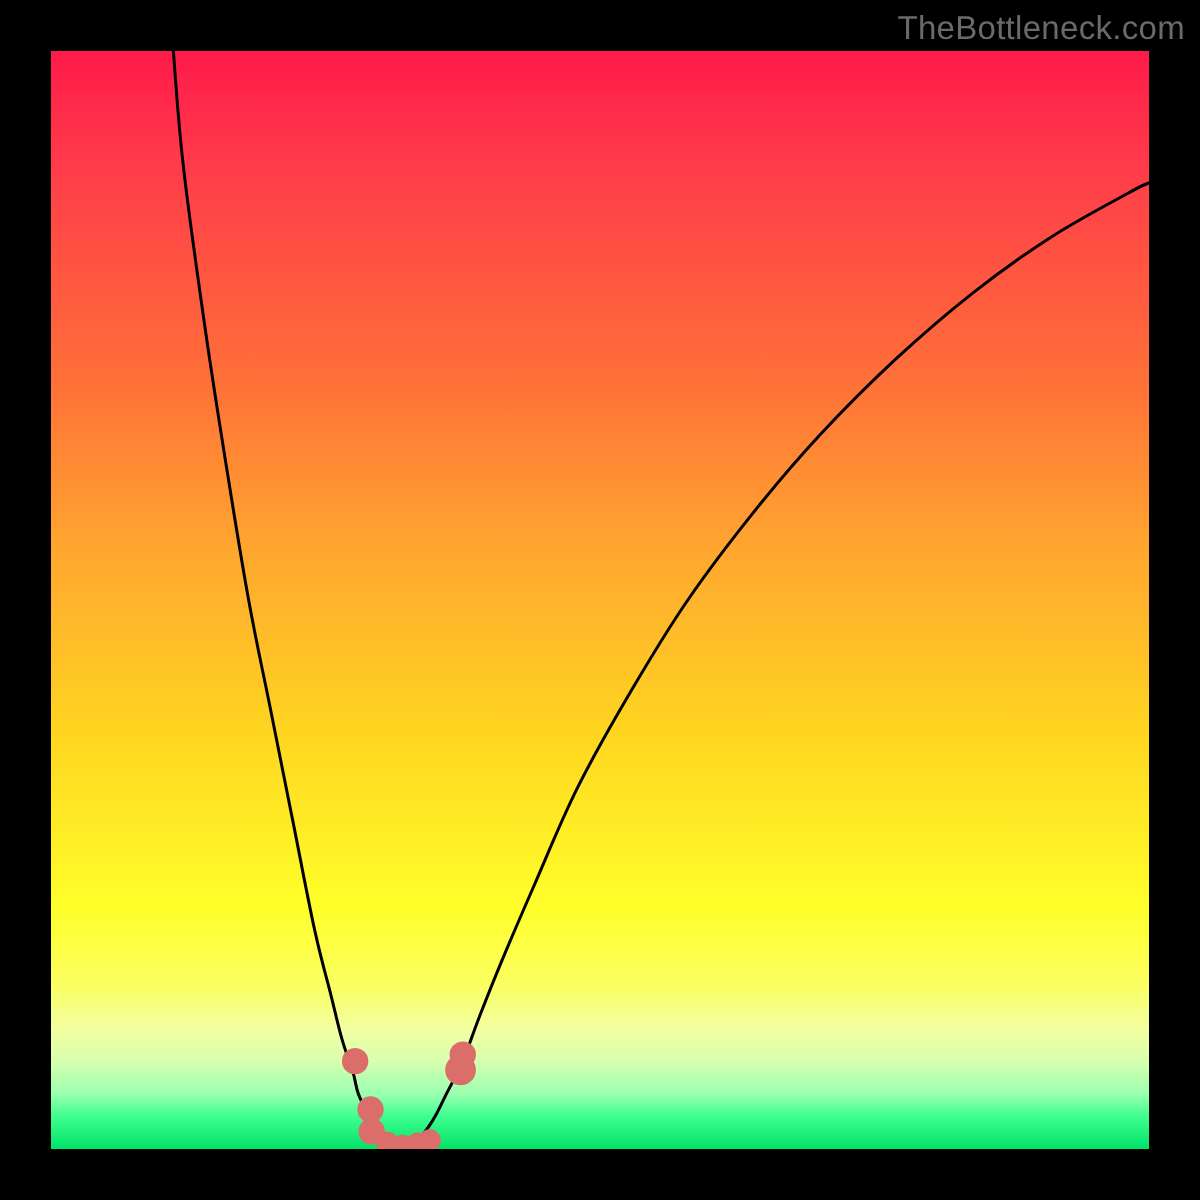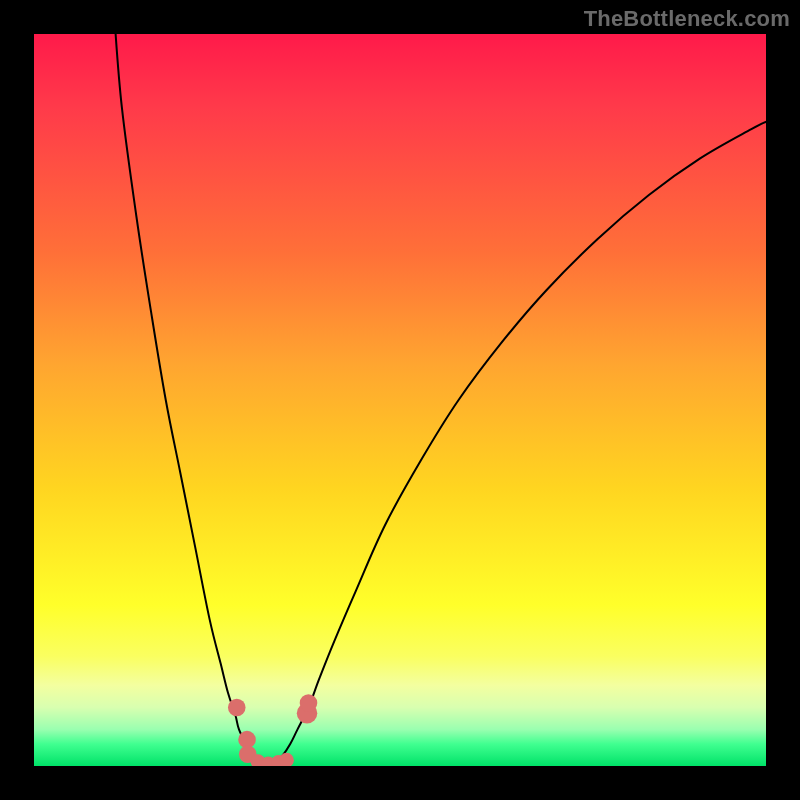--- a/index.html
+++ b/index.html
@@ -43,21 +43,21 @@
       #40ff90 97%,
       #00e268 100%
     );
   }
   .watermark {
     position: absolute;
     top: 6px;
     right: 10px;
     font-family: Arial, Helvetica, sans-serif;
     font-size: 22px;
-    font-weight: 700;
+    font-weight: 400;
     color: #6a6a6a;
     letter-spacing: 0.2px;
     user-select: none;
   }
   svg.curve {
     position: absolute;
     inset: 0;
   }
 </style>
 </head>

